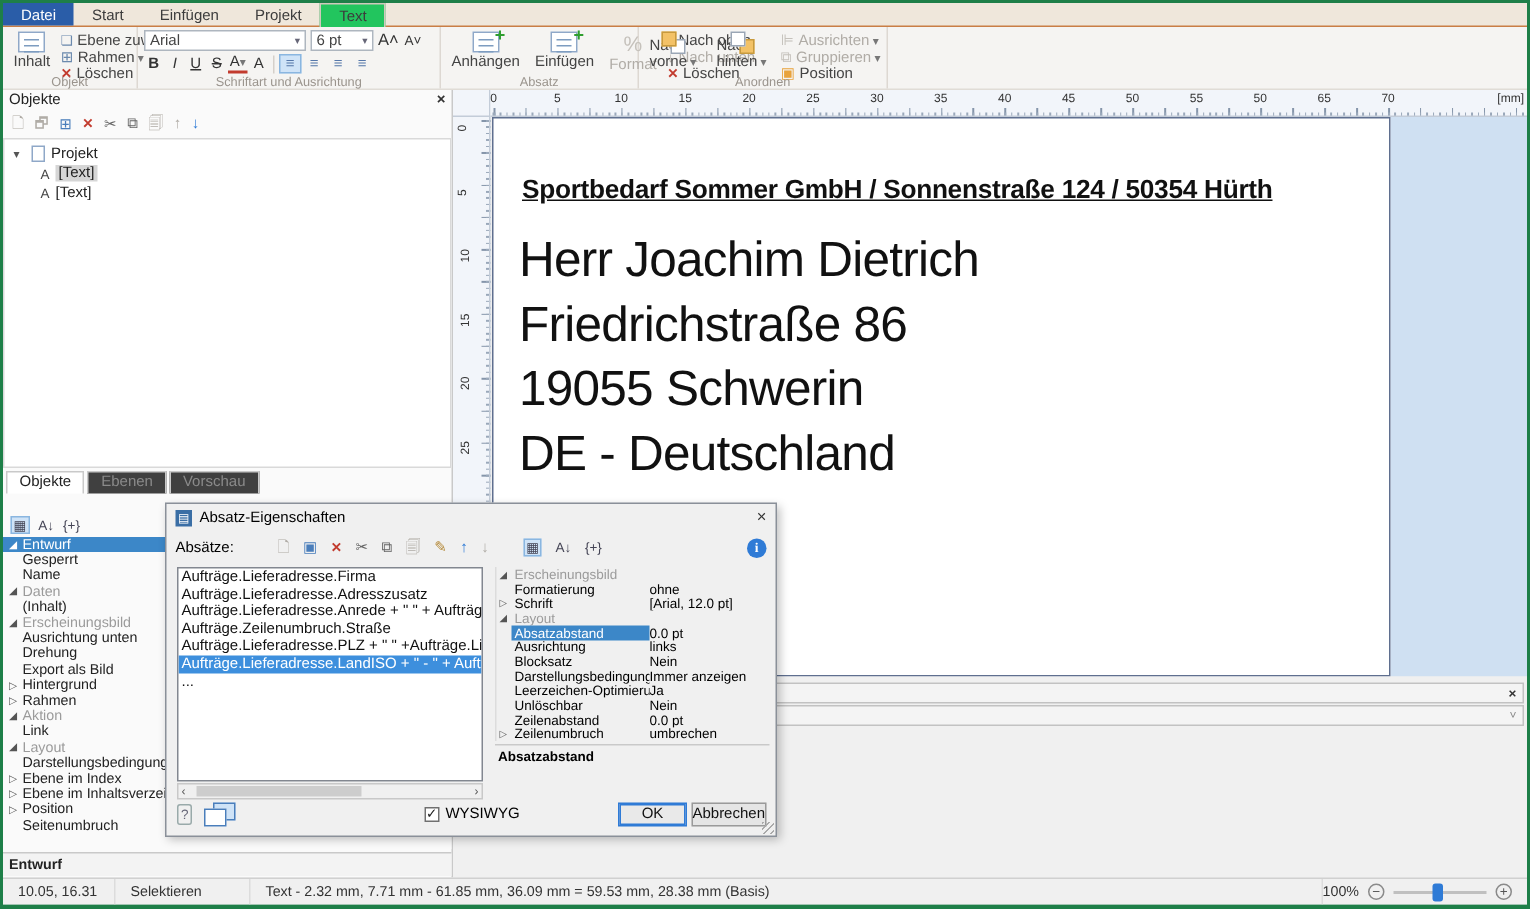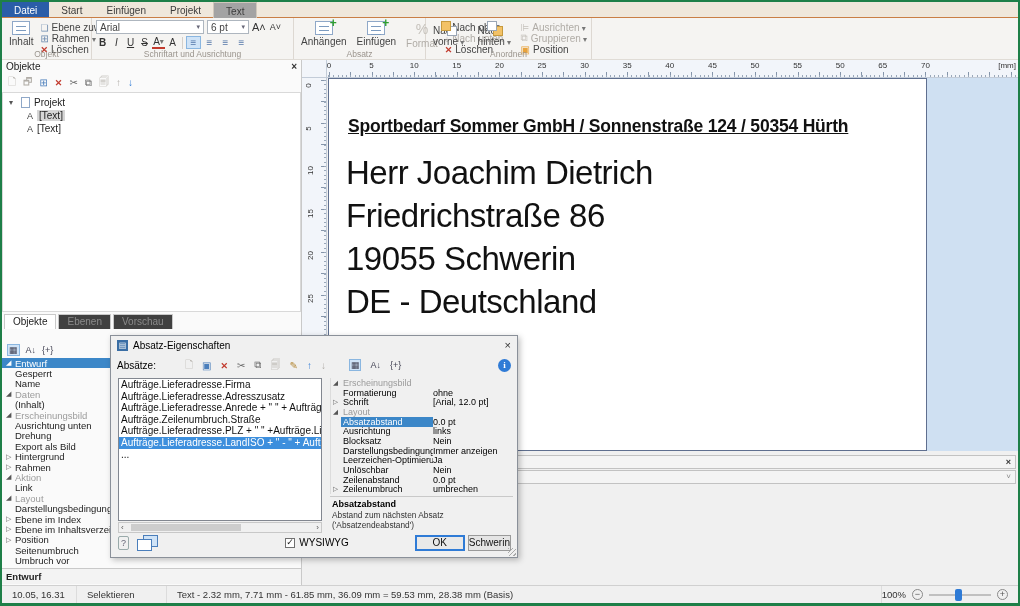--- a/index.html
+++ b/index.html
@@ -3,21 +3,21 @@
 <meta charset="utf-8">
 <style>
   * { margin:0; padding:0; box-sizing:border-box; }
   html,body { width:1020px; height:606px; font-family:"Liberation Sans", sans-serif; }
   .window { position:relative; width:1020px; height:606px; border:2px solid #1e7f48; border-bottom-width:3px; background:#f0f0f0; overflow:hidden; }
 
   
   .tabbar { position:absolute; left:0; top:0; right:0; height:16px; background:#efe7db; border-bottom:1px solid #c97e45; display:flex; align-items:stretch; font-size:10px; }
   .tab { padding:1px 12px 0 12px; display:flex; align-items:center; color:#3c3c3c; cursor:default; }
   .tab-file { background:#2a5da8; color:#fff; }
-  .tab-active { background:#a3a3a3; border:1px solid #d0c8bc; border-bottom:none; margin-bottom:-1px; }
+  .tab-active { background:#22c55e; border:1px solid #d0c8bc; border-bottom:none; margin-bottom:-1px; }
 
   
   .ribbon { position:absolute; left:0; top:16px; right:0; height:42px; background:#f5f4f2; border-bottom:1px solid #e0dcd6; display:flex; font-size:10px; color:#444; }
   .rgroup { position:relative; border-right:1px solid #ddd8d2; padding:2px 4px 11px 4px; display:flex; gap:4px; }
   .rgroup-label { position:absolute; left:0; right:0; bottom:0; text-align:center; font-size:8.5px; color:#9a948d; }
   .bigbtn { display:flex; flex-direction:column; align-items:center; justify-content:flex-start; padding:1px 3px; }
   .bigbtn .cap { margin-top:1px; }
   .doc-icon { width:18px; height:20px; background:#fff; border:1px solid #8fa8c8; position:relative; }
   .doc-icon::before { content:""; position:absolute; left:3px; right:3px; top:4px; height:1px; background:#7d9cc0; box-shadow:0 4px 0 #7d9cc0, 0 8px 0 #7d9cc0; }
   .doc-plus::after { content:"+"; position:absolute; right:-5px; top:-6px; color:#2f9e2f; font-weight:bold; font-size:12px; }
@@ -385,24 +385,20 @@
           <span>Ebene im Inhaltsverzeichnis</span>
         </div>
         <div class="prow collapsed">
           <span class="c">▷</span>
           <span>Position</span>
         </div>
         <div class="prow ">
           <span class="c"></span>
           <span>Seitenumbruch</span>
         </div>
-        <div class="prow ">
-          <span class="c"></span>
-          <span>Umbruch vor</span>
-        </div>
       </div>
     <div class="props-desc"><span>Entwurf</span></div>
   </div>
 
   <div class="canvas">
     <div class="corner"></div>
     <div class="hruler" id="hruler">
       <span class="unit">[mm]</span>
     <span class="num" style="left: 2px;">0</span>
         <span class="num" style="left: 44.6px;">5</span>
@@ -544,31 +540,30 @@
           <span class="v">0.0 pt</span>
         </div>
         <div class="dprow collapsed">
           <span class="c">▷</span>
           <span class="n">Zeilenumbruch</span>
           <span class="v">umbrechen</span>
         </div>
       </div>
     <div class="dlg-desc">
       <div class="t">Absatzabstand</div>
-      <div class="d">Abstand zum nächsten Absatz ('Absatzendeabstand')</div>
     </div>
     <div class="dlg-bottom">
       <span class="help-ic">?</span>
       <span class="win2-ic"></span>
       <span class="chk">
         <span class="box"></span>
         <span>WYSIWYG</span>
       </span>
       <div class="btn btn-ok">OK</div>
-      <div class="btn btn-cancel">Schwerin</div>
+      <div class="btn btn-cancel">Abbrechen</div>
     </div>
     <div class="resize-grip"></div>
   </div>
 
   <div class="statusbar">
     <div class="sseg" style="min-width:75px">10.05, 16.31</div>
     <div class="sseg" style="min-width:90px">Selektieren</div>
     <div class="sseg" style="border-right:none">Text  -  2.32 mm, 7.71 mm  -  61.85 mm, 36.09 mm  =  59.53 mm, 28.38 mm (Basis)</div>
     <div class="szoom">
       <span>100%</span>

